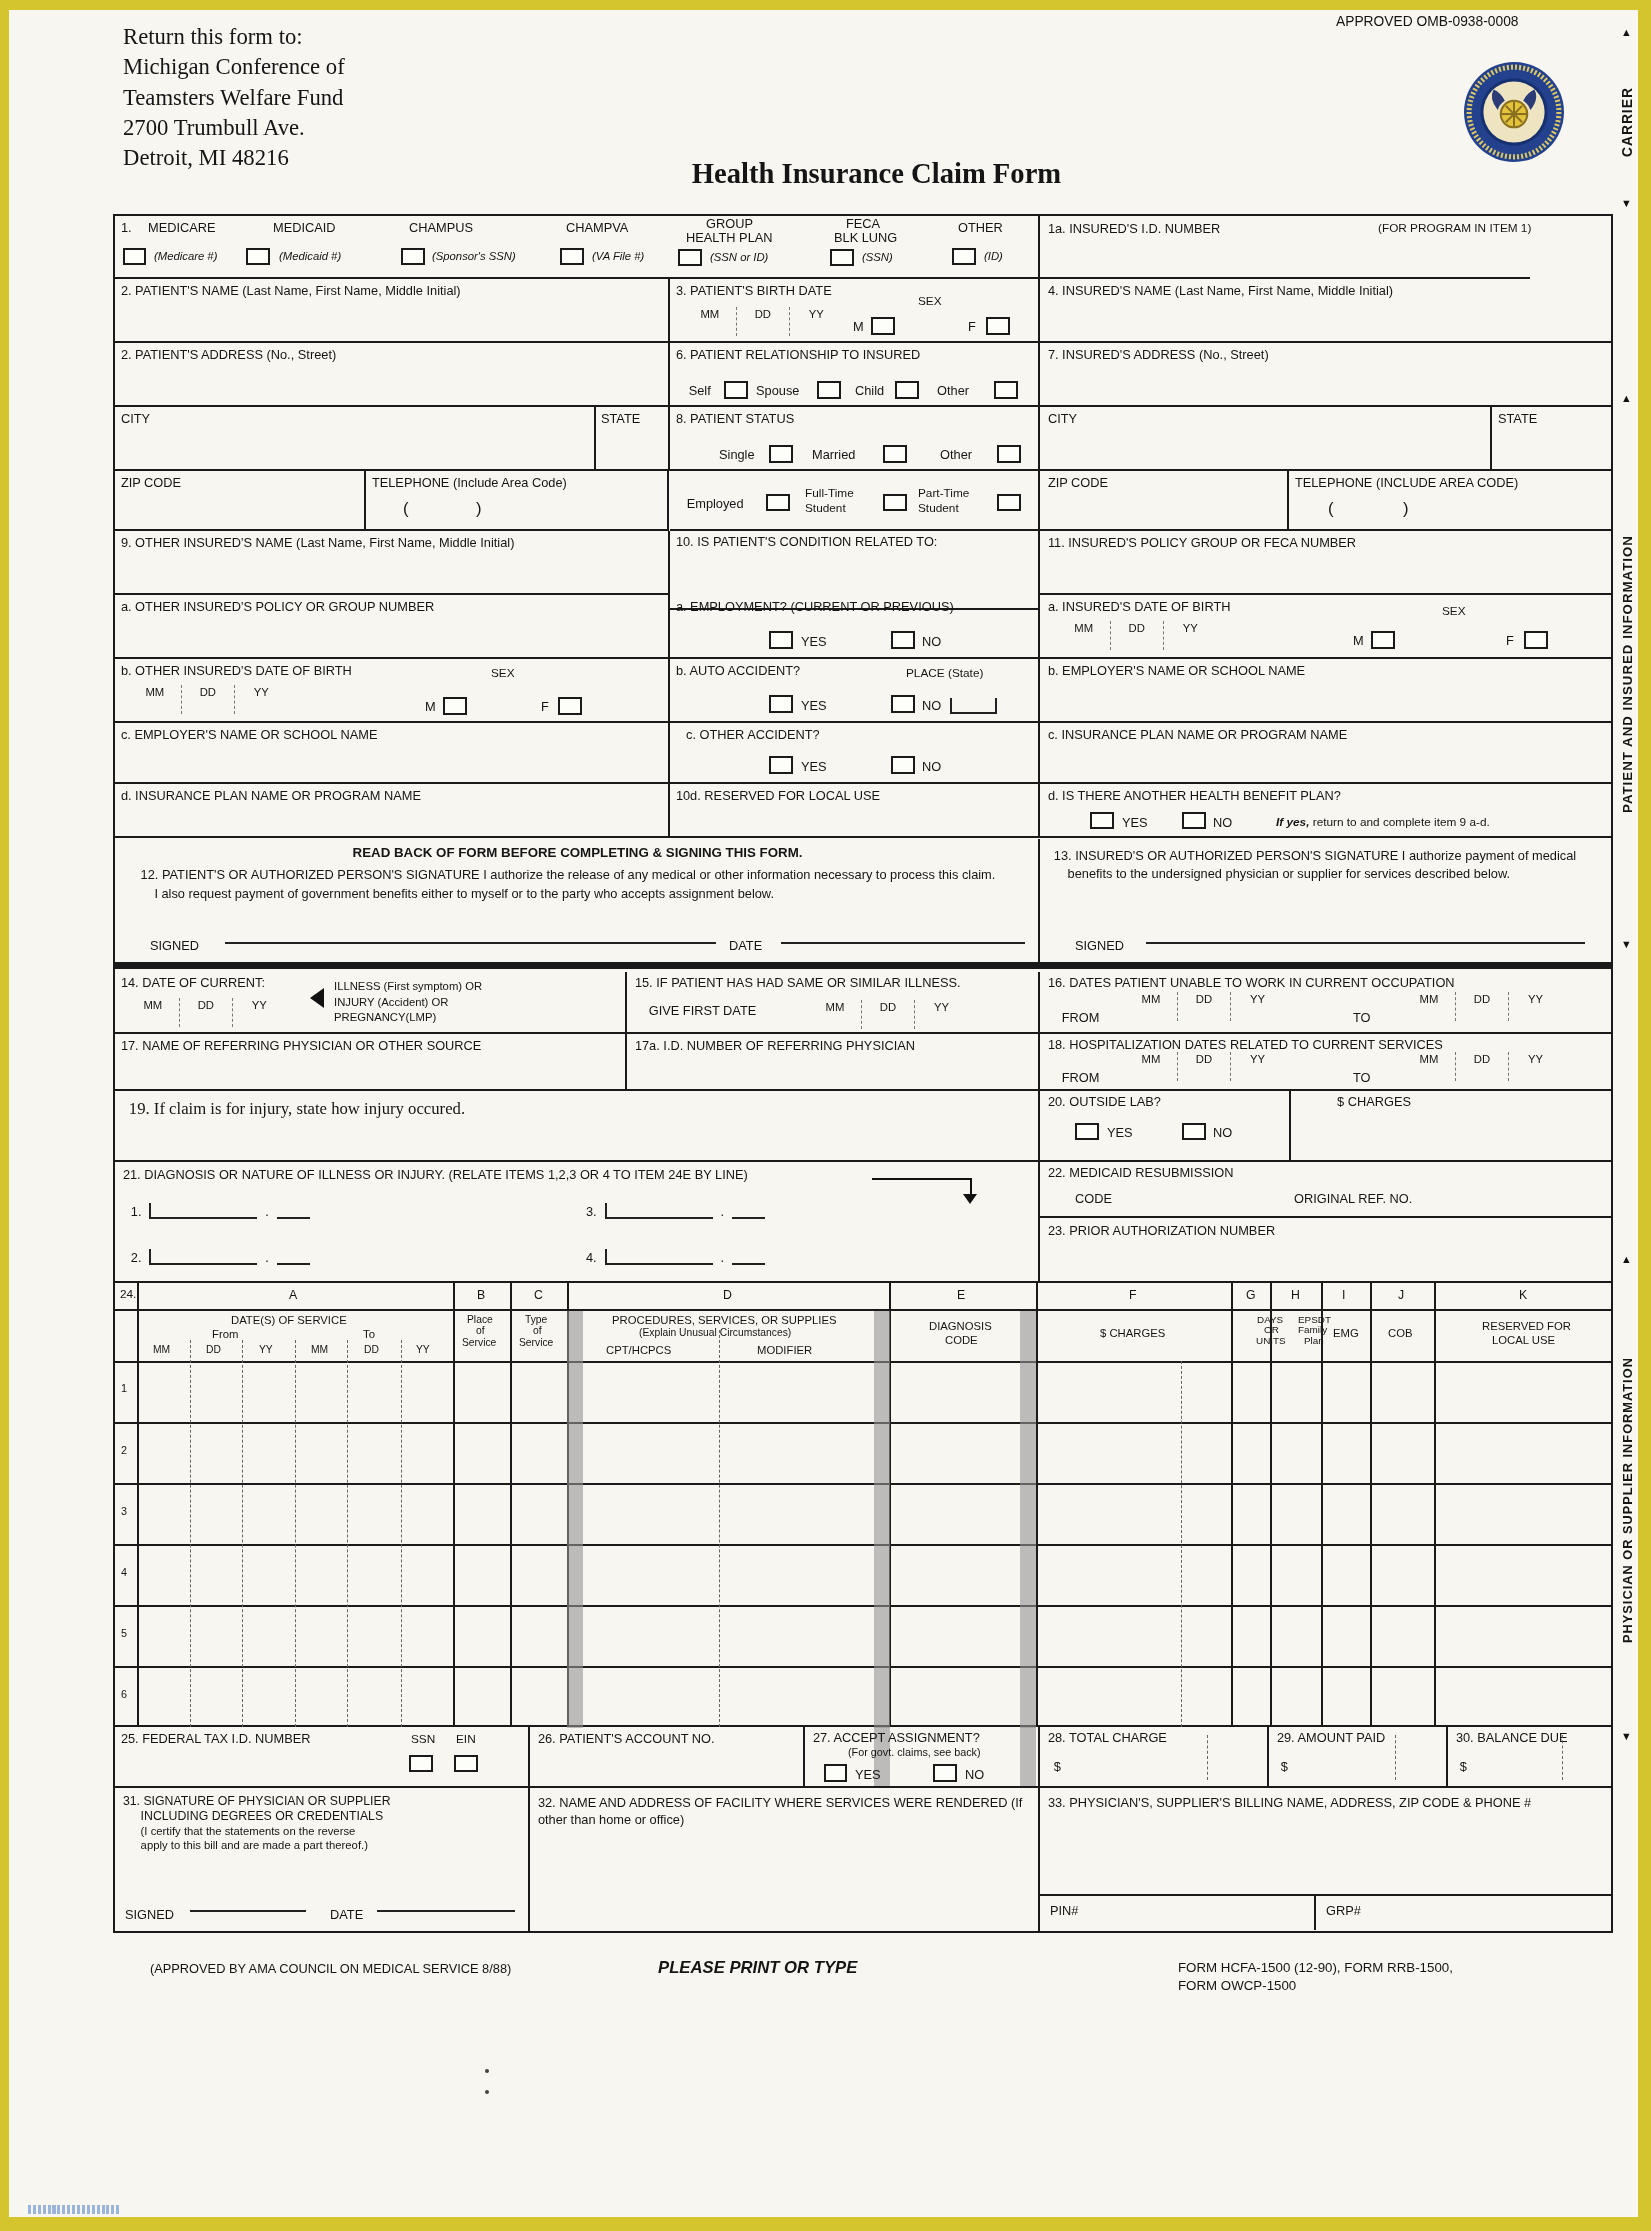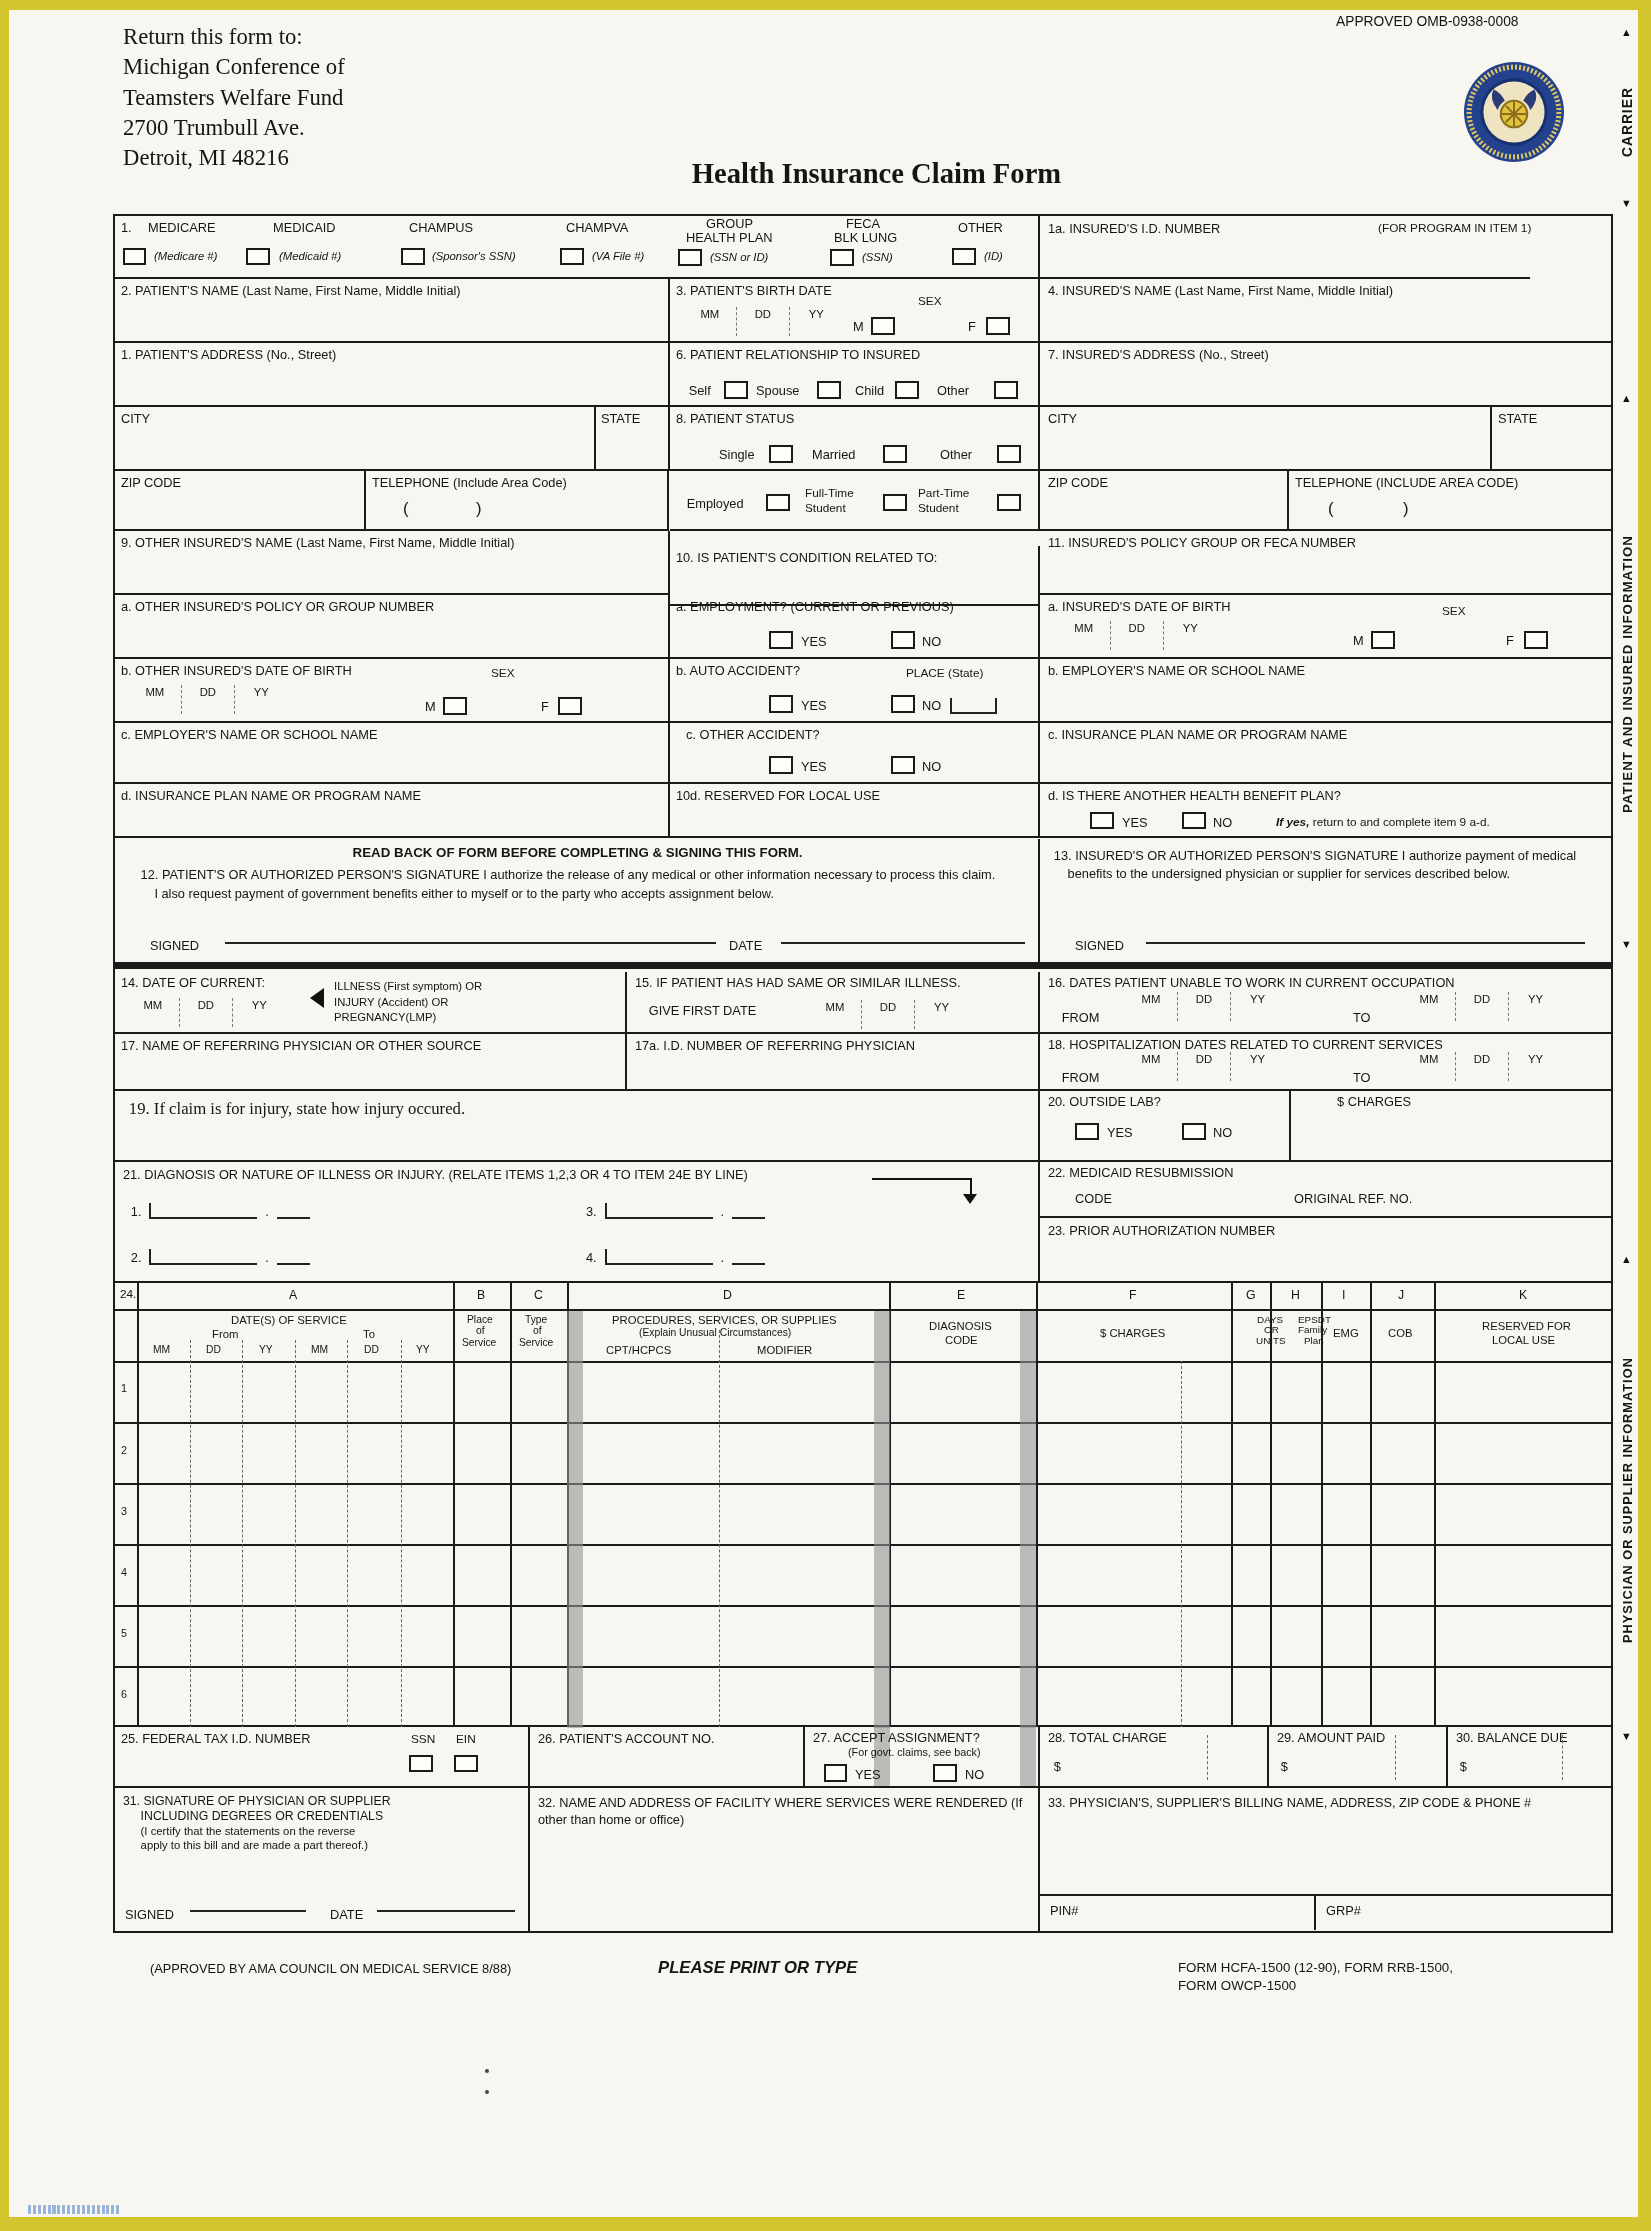--- a/index.html
+++ b/index.html
@@ -147,21 +147,21 @@
       <span class="l" style="left:183px;top:41px">M</span>
       <span class="cb" style="left:201px;top:38px"></span>
       <span class="l" style="left:298px;top:41px">F</span>
       <span class="cb" style="left:316px;top:38px"></span>
     </div>
     <div class="c nr" style="left:925px;top:63px;width:571px;height:64px">
       <span class="l" style="left:7.9px;top:4.9px">4. INSURED'S NAME (Last Name, First Name, Middle Initial)</span>
     </div>
 
     <div class="c" style="left:0;top:127px;width:555px;height:64px">
-      <span class="l" style="left:5.9px;top:4.9px">1. PATIENT'S ADDRESS (No., Street)</span>
+      <span class="l" style="left:5.9px;top:4.9px">2. PATIENT'S ADDRESS (No., Street)</span>
     </div>
     <div class="c" style="left:555px;top:127px;width:370px;height:64px">
       <span class="l" style="left:5.9px;top:4.9px">6. PATIENT RELATIONSHIP TO INSURED</span>
       <span class="l" style="left:18.7px;top:41px">Self</span>
       <span class="cb" style="left:54px;top:38px"></span>
       <span class="l" style="left:86px;top:41px">Spouse</span>
       <span class="cb" style="left:147px;top:38px"></span>
       <span class="l" style="left:185px;top:41px">Child</span>
       <span class="cb" style="left:225px;top:38px"></span>
       <span class="l" style="left:267px;top:41px">Other</span>
@@ -216,21 +216,21 @@
     </div>
     <div class="c nr" style="left:1174px;top:255px;width:322px;height:60px">
       <span class="l" style="left:5.9px;top:4.9px">TELEPHONE (INCLUDE AREA CODE)</span>
       <span class="l" style="left:39px;top:27.6px;font-size:16.7px">(</span>
       <span class="l" style="left:114px;top:27.6px;font-size:16.7px">)</span>
     </div>
 
     <div class="c" style="left:0;top:315px;width:555px;height:64px">
       <span class="l" style="left:5.9px;top:4.9px">9. OTHER INSURED'S NAME (Last Name, First Name, Middle Initial)</span>
     </div>
-    <div class="c" style="left:555px;top:330px;width:370px;height:60px">
+    <div class="c" style="left:555px;top:314px;width:370px;height:80px">
       <span class="l" style="left:5.9px;top:4.9px">10. IS PATIENT'S CONDITION RELATED TO:</span>
     </div>
     <div class="c nr" style="left:925px;top:315px;width:571px;height:64px">
       <span class="l" style="left:7.9px;top:4.9px">11. INSURED'S POLICY GROUP OR FECA NUMBER</span>
     </div>
 
     <div class="c" style="left:0;top:379px;width:555px;height:64px">
       <span class="l" style="left:5.9px;top:4.9px">a. OTHER INSURED'S POLICY OR GROUP NUMBER</span>
     </div>
     <div class="c" style="left:555px;top:379px;width:370px;height:64px">

